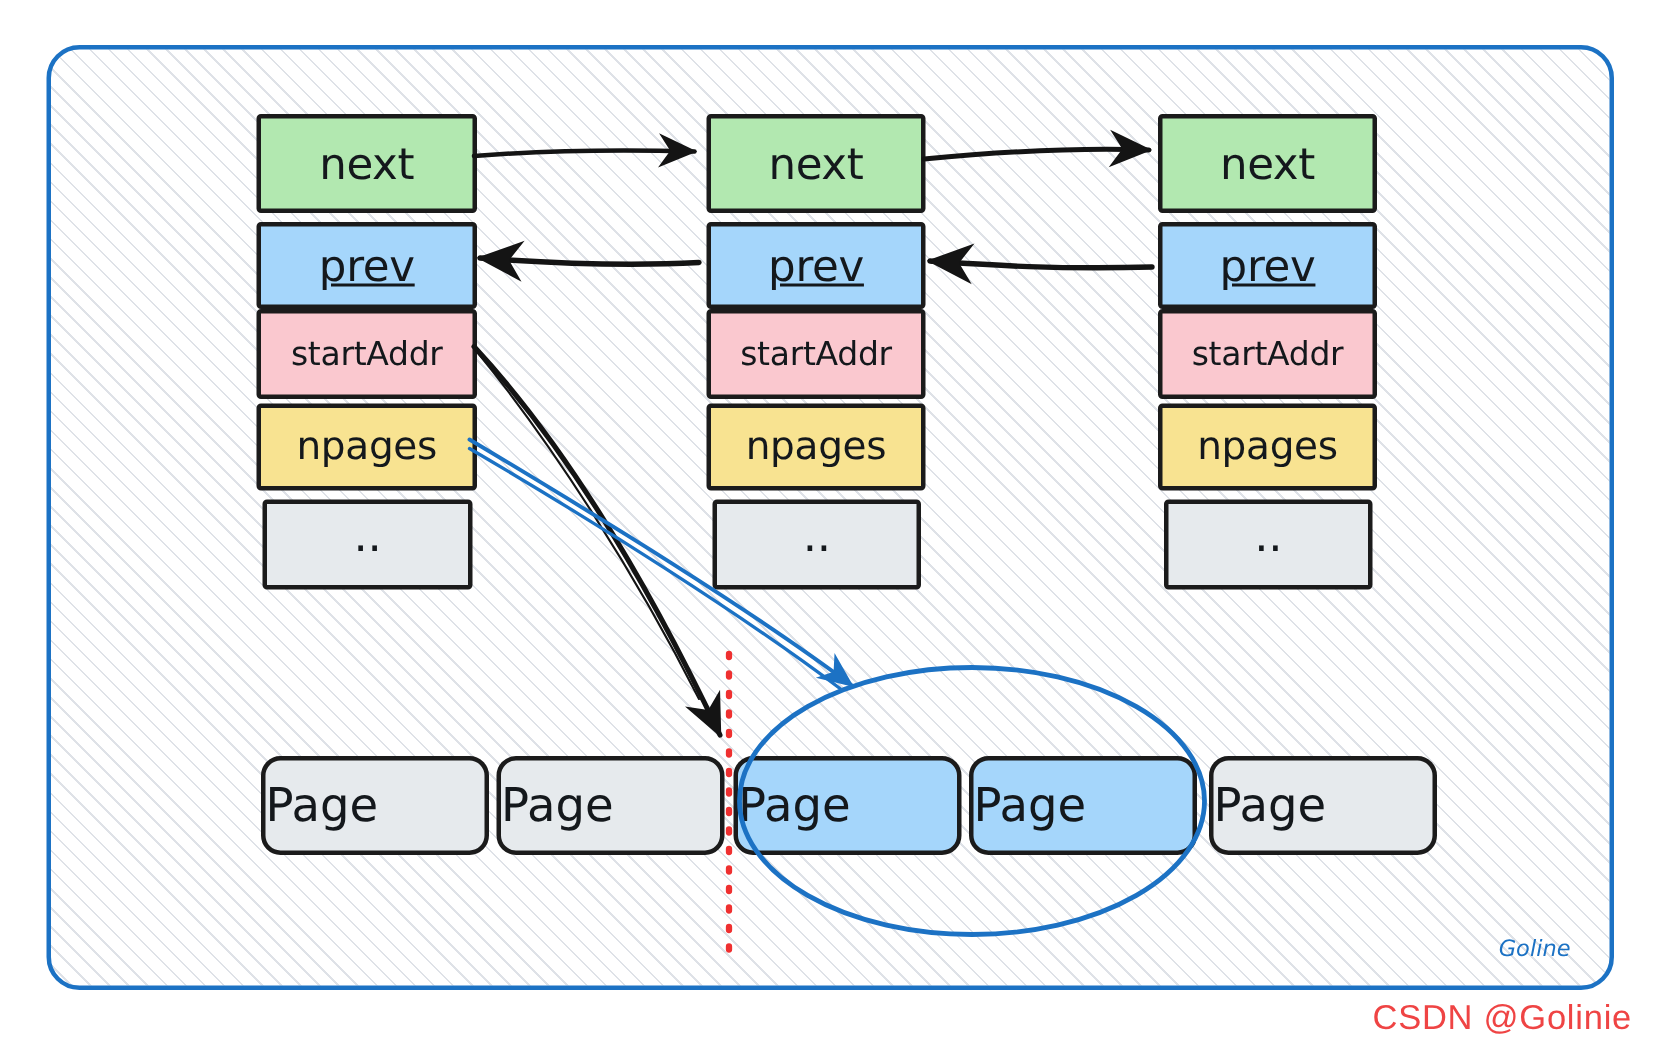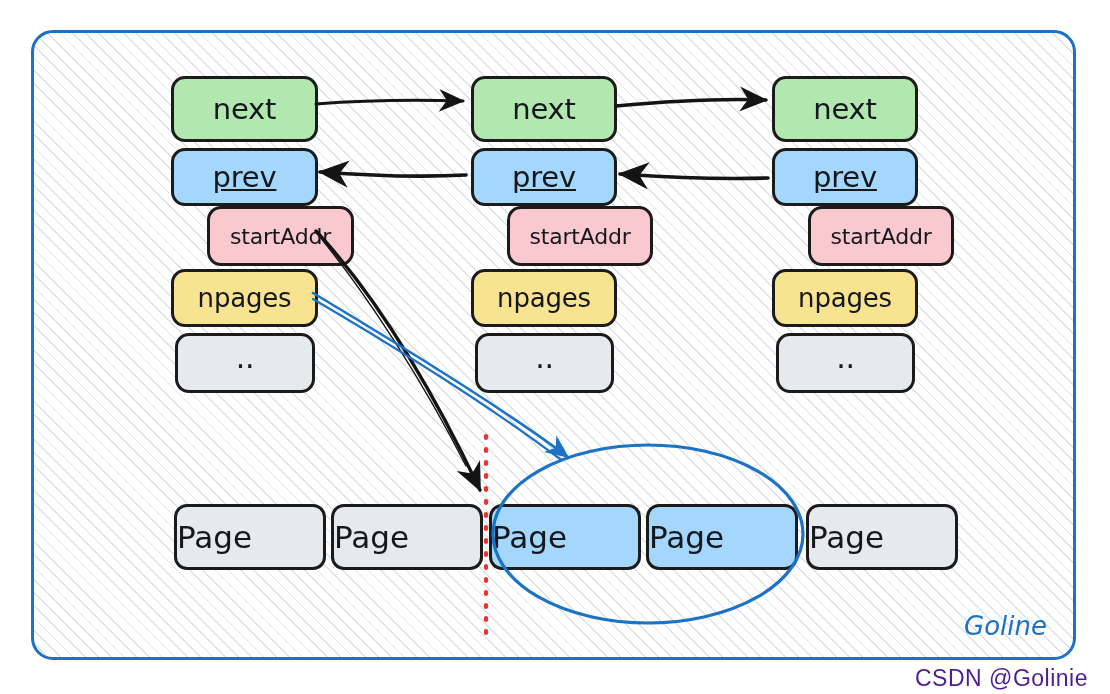--- a/index.html
+++ b/index.html
@@ -36,32 +36,32 @@
     );
     overflow: hidden;
   }
 
   
   .struct { position: absolute; }
   .field {
     position: absolute;
     box-sizing: border-box;
     border: 3.2px solid #1b1b1b;
-    border-radius: 14px;
+    border-radius: 3px;
     display: flex;
     align-items: center;
     justify-content: center;
     font-family: "DejaVu Sans", sans-serif;
     color: #14181c;
     white-space: nowrap;
     letter-spacing: -0.2px;
   }
   .f-next    { background: #b2e8b0; }
   .f-prev    { background: #a5d6fb; text-decoration: underline; }
-  .f-start   { background: #fac8cf; margin-left: 36px; }
+  .f-start   { background: #fac8cf; }
   .f-npages  { background: #f8e391; text-align: center; }
   .f-dots    { background: #e6eaed; }
 
   .lbl-lg  { font-size: 29px; }
   .lbl-md  { font-size: 26px; }
   .lbl-sm  { font-size: 22px; }
   .dots    { font-size: 30px; line-height: 0.5; padding-bottom: 12px; }
 
   
   .page {
@@ -77,29 +77,29 @@
     background: #e6eaed;
   }
   .page.hl { background: #a5d6fb; }
 
   
   #signature {
     position: absolute;
     right: 26px;
     bottom: 16px;
     color: #1c72c4;
-    font-size: 26px;
+    font-size: 15px;
     font-style: italic;
     font-family: "DejaVu Sans", sans-serif;
   }
   #watermark {
     position: absolute;
     right: 22px;
     bottom: 2px;
-    color: #4c1d95;
+    color: #ef4444;
     font-size: 23px;
     font-family: "Liberation Sans", sans-serif;
     letter-spacing: 0.5px;
   }
 
   svg#overlay {
     position: absolute;
     left: 0; top: 0;
     width: 1110px; height: 694px;
     pointer-events: none;

